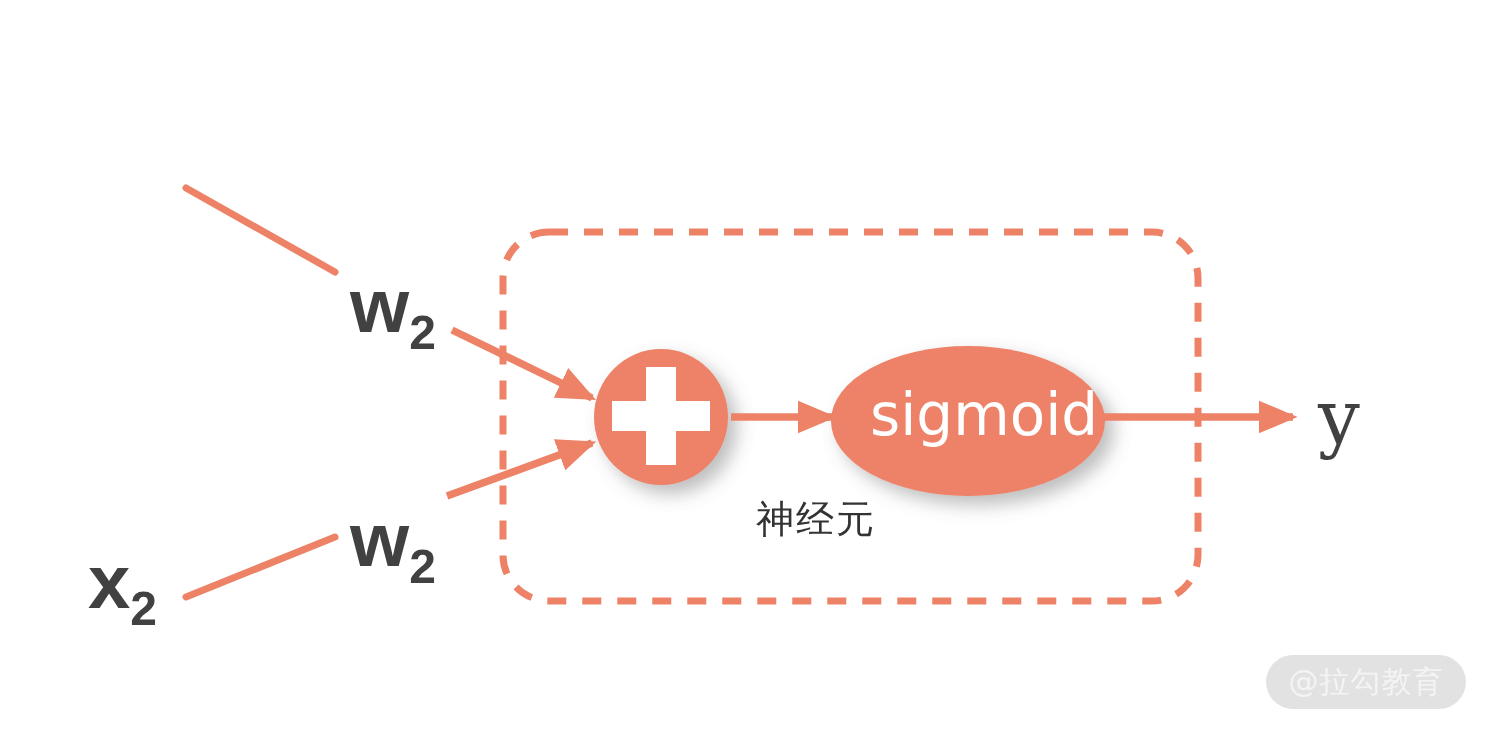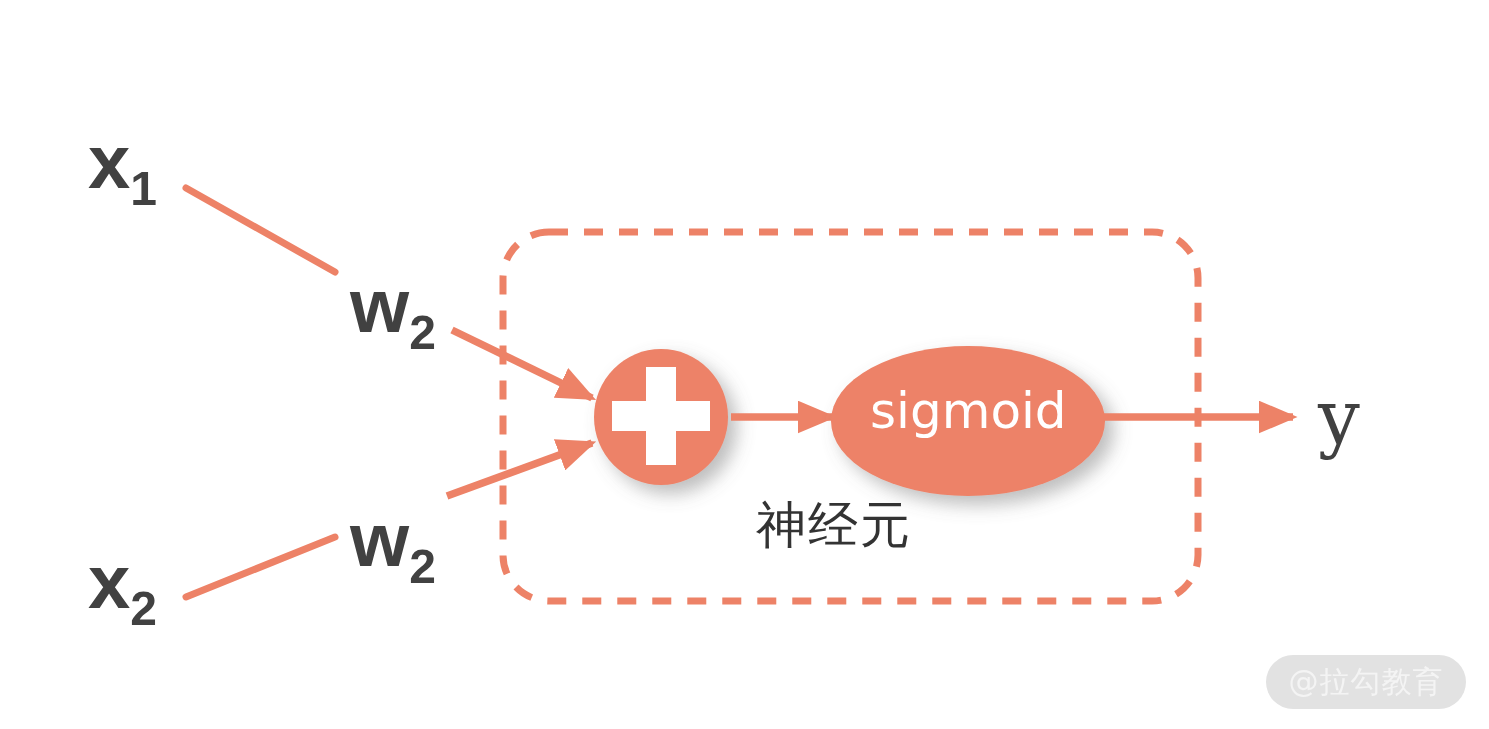--- a/index.html
+++ b/index.html
@@ -55,37 +55,37 @@
     top: 380px;
     font-family: "DejaVu Serif", "Liberation Serif", serif;
     font-size: 74px;
     color: #414141;
   }
 
   #label-neuron {
     left: 756px;
     top: 500px;
     font-family: "DejaVu Sans", "Liberation Sans", sans-serif;
-    font-size: 50px;
+    font-size: 38px;
     color: #333333;
     letter-spacing: 2px;
   }
 
   .node-text {
     position: absolute;
     color: #ffffff;
     user-select: none;
     pointer-events: none;
     white-space: nowrap;
   }
   #sigmoid-text {
     left: 870px;
     top: 386px;
     font-family: "DejaVu Sans", "Liberation Sans", sans-serif;
-    font-size: 50px;
+    font-size: 58px;
     line-height: 1;
   }
 
   #watermark {
     position: absolute;
     left: 1266px;
     top: 655px;
     width: 200px;
     height: 54px;
     border-radius: 27px;
@@ -135,21 +135,20 @@
 
     <line x1="731" y1="417" x2="832" y2="417" stroke="#ed8267" stroke-width="7.5" stroke-linecap="butt" marker-end="url(#arrowhead)"></line>
 
     <g filter="url(#softshadow)">
       <ellipse cx="968" cy="421" rx="137" ry="75" fill="#ed8267"></ellipse>
     </g>
 
     <line x1="1103" y1="417" x2="1293" y2="417" stroke="#ed8267" stroke-width="7.5" stroke-linecap="butt" marker-end="url(#arrowhead)"></line>
   </svg>
 
-  <div class="lbl var-label" id="label-x1"><span>x</span><span class="sub">1</span></div>
 
   <div class="lbl var-label" id="label-x2"><span>x</span><span class="sub">2</span></div>
 
   <div class="lbl var-label" id="label-w1"><span>w</span><span class="sub">2</span></div>
 
   <div class="lbl var-label" id="label-w2"><span>w</span><span class="sub">2</span></div>
 
   <div class="node-text" id="sigmoid-text">sigmoid</div>
 
   <div class="lbl" id="label-neuron">神经元</div>

